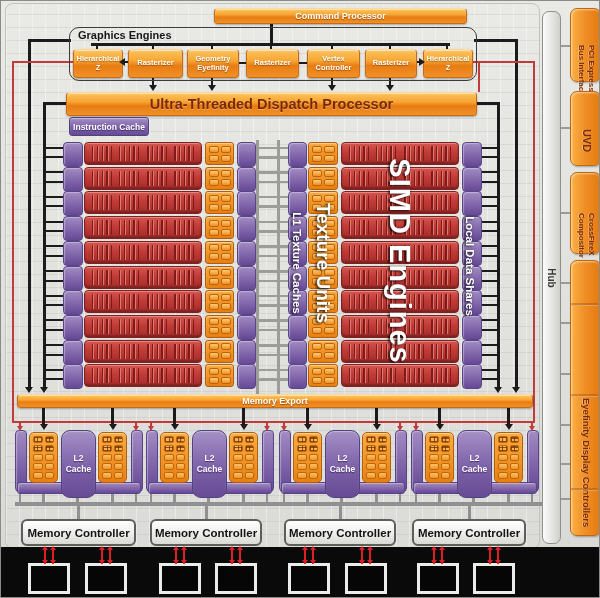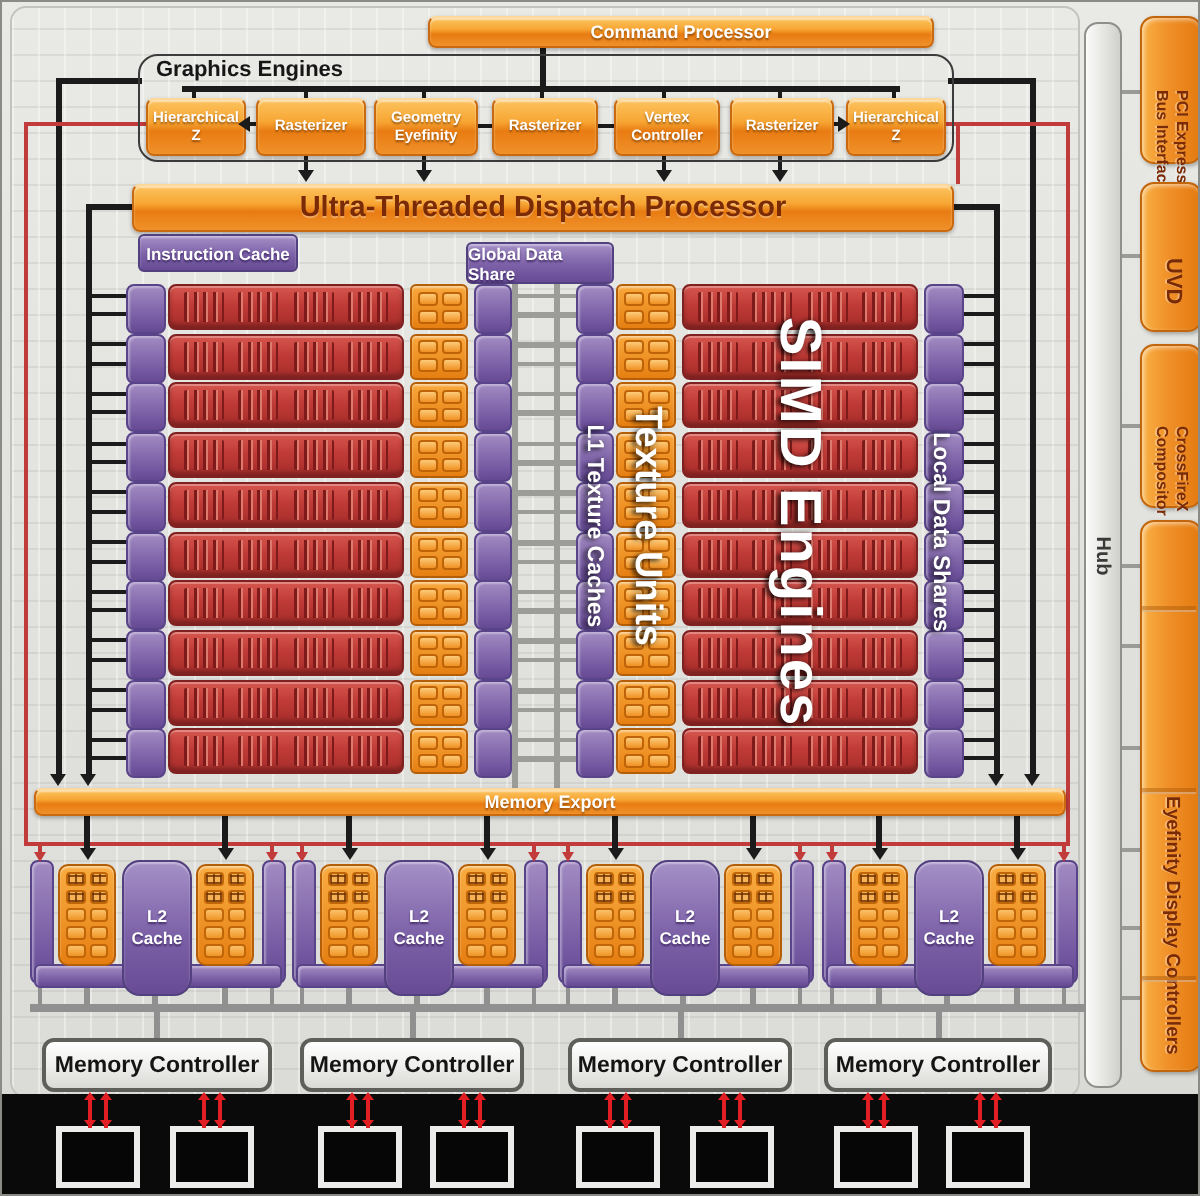--- a/index.html
+++ b/index.html
@@ -86,23 +86,20 @@
       <div class="abs obar" style="position: absolute; left: 422px; top: 48px; width: 48px; height: 27px; font-size: 7.5px; line-height: 1.15; text-align: center; white-space: pre-line;">Hierarchical
 Z</div>
     </div>
 
   <div class="abs obar" style="left:65px;top:91px;width:409px;height:22px;font-size:14.5px;color:#7A2A05;text-shadow:0 1px 0 rgba(255,255,255,.3);">
       <span>Ultra-Threaded Dispatch Processor</span>
     </div>
 
   <div class="abs pbox" style="left:68px;top:116px;width:78px;height:17px;font-size:8.5px;">
       <span>Instruction Cache</span>
-    </div>
-  <div class="abs pbox" style="left:232px;top:120px;width:72px;height:19px;font-size:8.5px;">
-      <span>Global Data Share</span>
     </div>
 
   <div id="simd-array">
       <div class="abs pcell" style="position: absolute; left: 62px; top: 141px; width: 18px; height: 23px;"></div>
       <div class="abs rrow" style="position: absolute; left: 83px; top: 141px; width: 118px; height: 23px;">
         <div class="rstripes"></div>
         <div class="rstripes"></div>
         <div class="rstripes"></div>
         <div class="rstripes"></div>
       </div>

